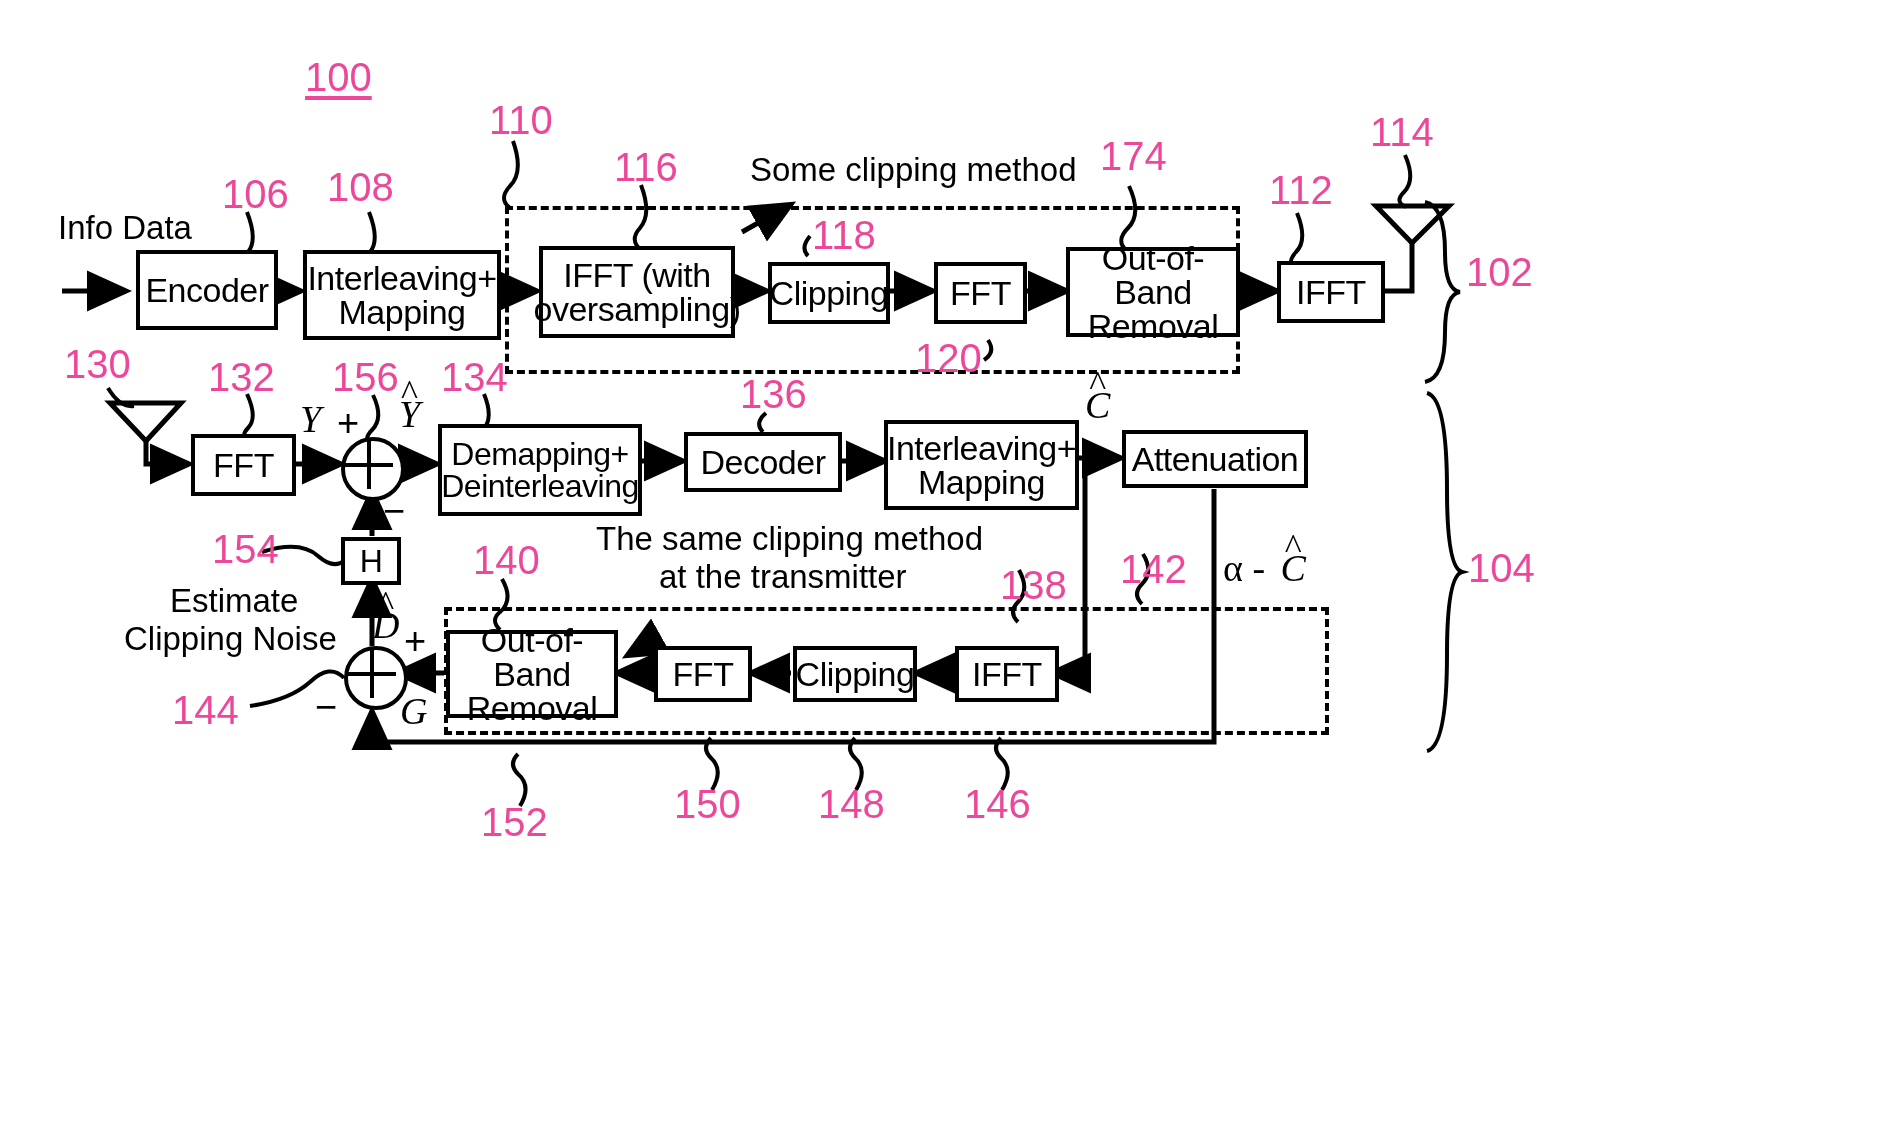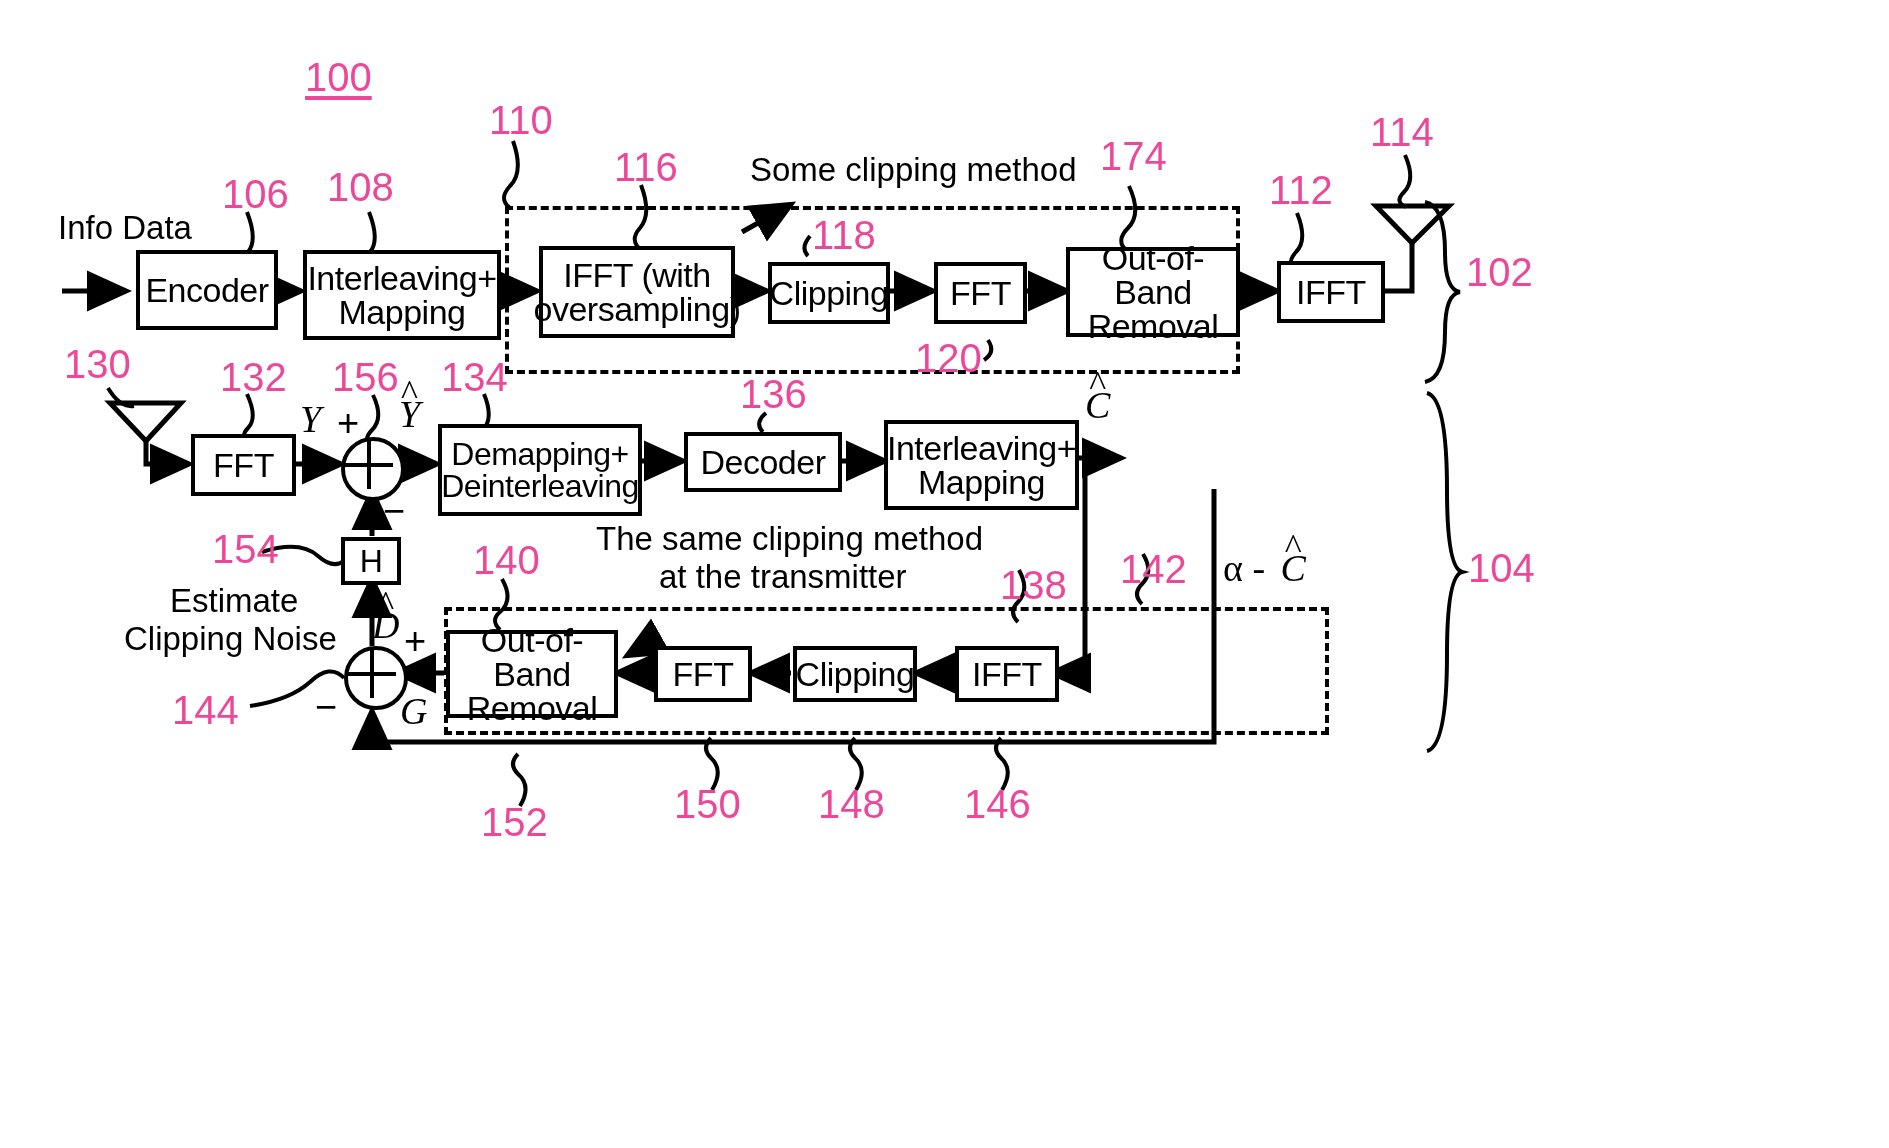--- a/index.html
+++ b/index.html
@@ -186,20 +186,23 @@
 
   <div class="blk" style="left:684px;top:432px;width:158px;height:60px;">
     <span>Decoder</span>
   </div>
 
   <div class="blk two" style="left:884px;top:420px;width:195px;height:90px;flex-direction:column;">
     <span>Interleaving+</span>
     <span>Mapping</span>
   </div>
 
+  <div class="blk" style="left:1122px;top:430px;width:186px;height:58px;">
+    <span>Attenuation</span>
+  </div>
 
   <div class="blk" style="left:955px;top:646px;width:104px;height:56px;">
     <span>IFFT</span>
   </div>
 
   <div class="blk" style="left:793px;top:646px;width:124px;height:56px;">
     <span>Clipping</span>
   </div>
 
   <div class="blk" style="left:654px;top:646px;width:98px;height:56px;">
@@ -282,21 +285,21 @@
   <div class="ref" style="left:489px;top:98px;">110</div>
   <div class="ref" style="left:614px;top:145px;">116</div>
   <div class="ref" style="left:812px;top:213px;">118</div>
   <div class="ref" style="left:915px;top:336px;">120</div>
   <div class="ref" style="left:1100px;top:134px;">174</div>
   <div class="ref" style="left:1269px;top:168px;">112</div>
   <div class="ref" style="left:1370px;top:110px;">114</div>
   <div class="ref" style="left:1466px;top:250px;">102</div>
 
   <div class="ref" style="left:64px;top:342px;">130</div>
-  <div class="ref" style="left:208px;top:355px;margin-left:12px;">132</div>
+  <div class="ref" style="left:208px;top:355px;">132</div>
   <div class="ref" style="left:332px;top:355px;">156</div>
   <div class="ref" style="left:441px;top:355px;">134</div>
   <div class="ref" style="left:740px;top:372px;">136</div>
   <div class="ref" style="left:1000px;top:563px;">138</div>
   <div class="ref" style="left:1120px;top:547px;">142</div>
   <div class="ref" style="left:199px;top:527px;margin-left:13px;">154</div>
   <div class="ref" style="left:473px;top:538px;">140</div>
   <div class="ref" style="left:172px;top:688px;">144</div>
   <div class="ref" style="left:481px;top:800px;">152</div>
   <div class="ref" style="left:674px;top:782px;">150</div>

